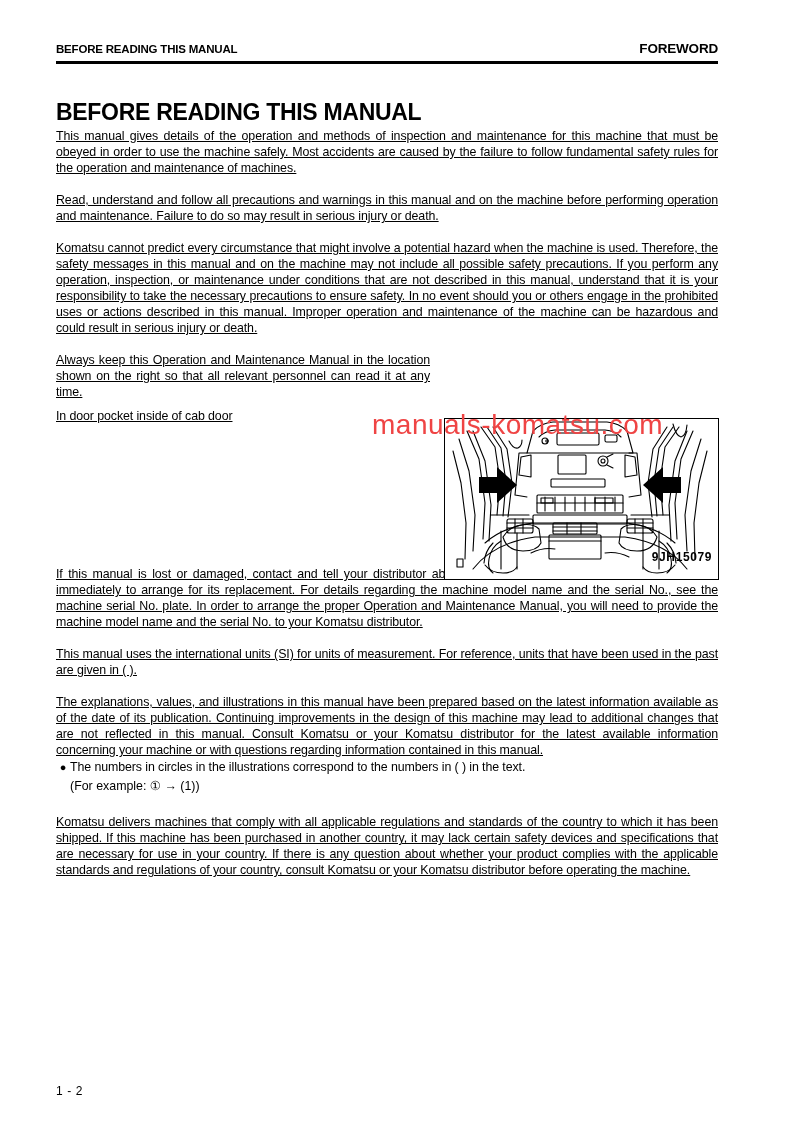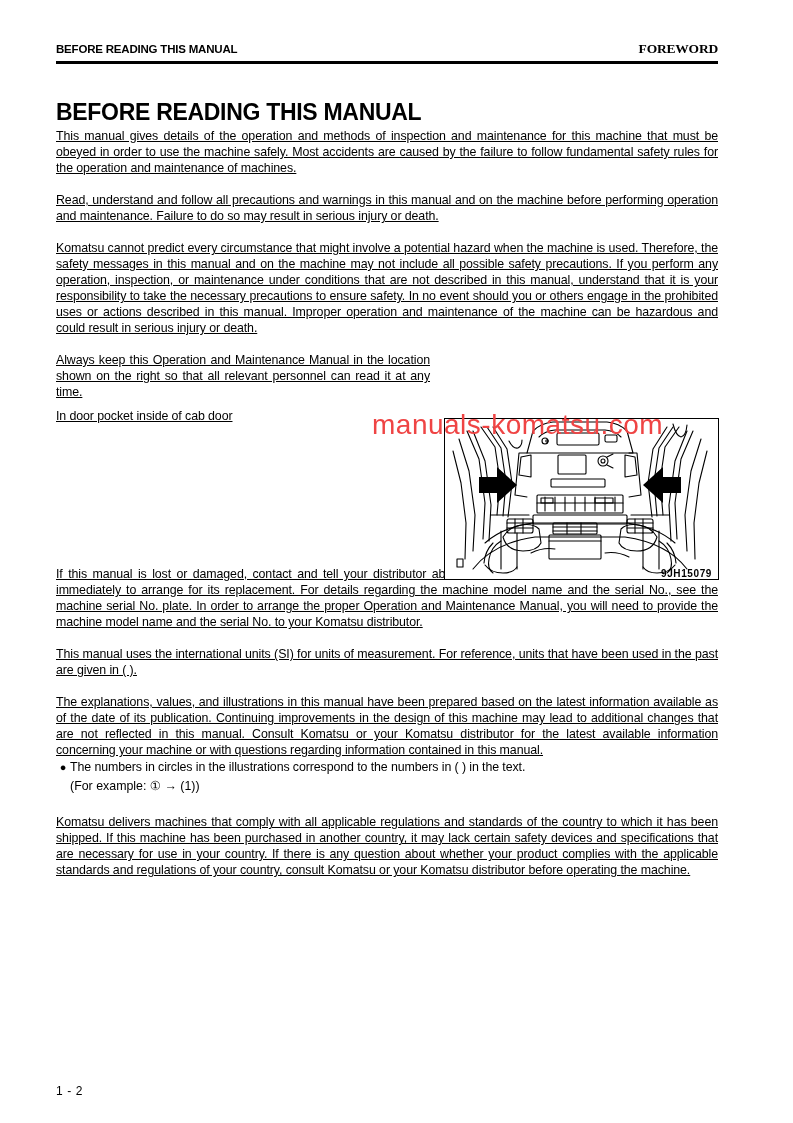--- a/index.html
+++ b/index.html
@@ -31,21 +31,20 @@
     font-size: 11.5px;
     font-weight: bold;
     letter-spacing: -0.2px;
     line-height: 1;
   }
   .runhead-right {
     font-size: 13.5px;
     font-weight: bold;
     letter-spacing: -0.2px;
     line-height: 1;
-    font-family: Liberation Serif, serif;
   }
   .runhead-rule {
     position: absolute;
     left: 56px;
     top: 61px;
     width: 662px;
     height: 2.5px;
     background: #000;
   }
 
@@ -96,22 +95,22 @@
     width: 273px;
     height: 160px;
     border: 1.6px solid #000;
     background: #ffffff;
     overflow: hidden;
   }
   .figure-box svg { display: block; }
   .figure-code {
     position: absolute;
     right: 6px;
-    bottom: 0;
-    font-size: 10px;
+    bottom: 15px;
+    font-size: 12px;
     font-weight: bold;
     letter-spacing: 0.6px;
     font-family: "Liberation Sans", sans-serif;
   }
 
   
   .watermark {
     position: absolute;
     left: 372px;
     top: 409px;

